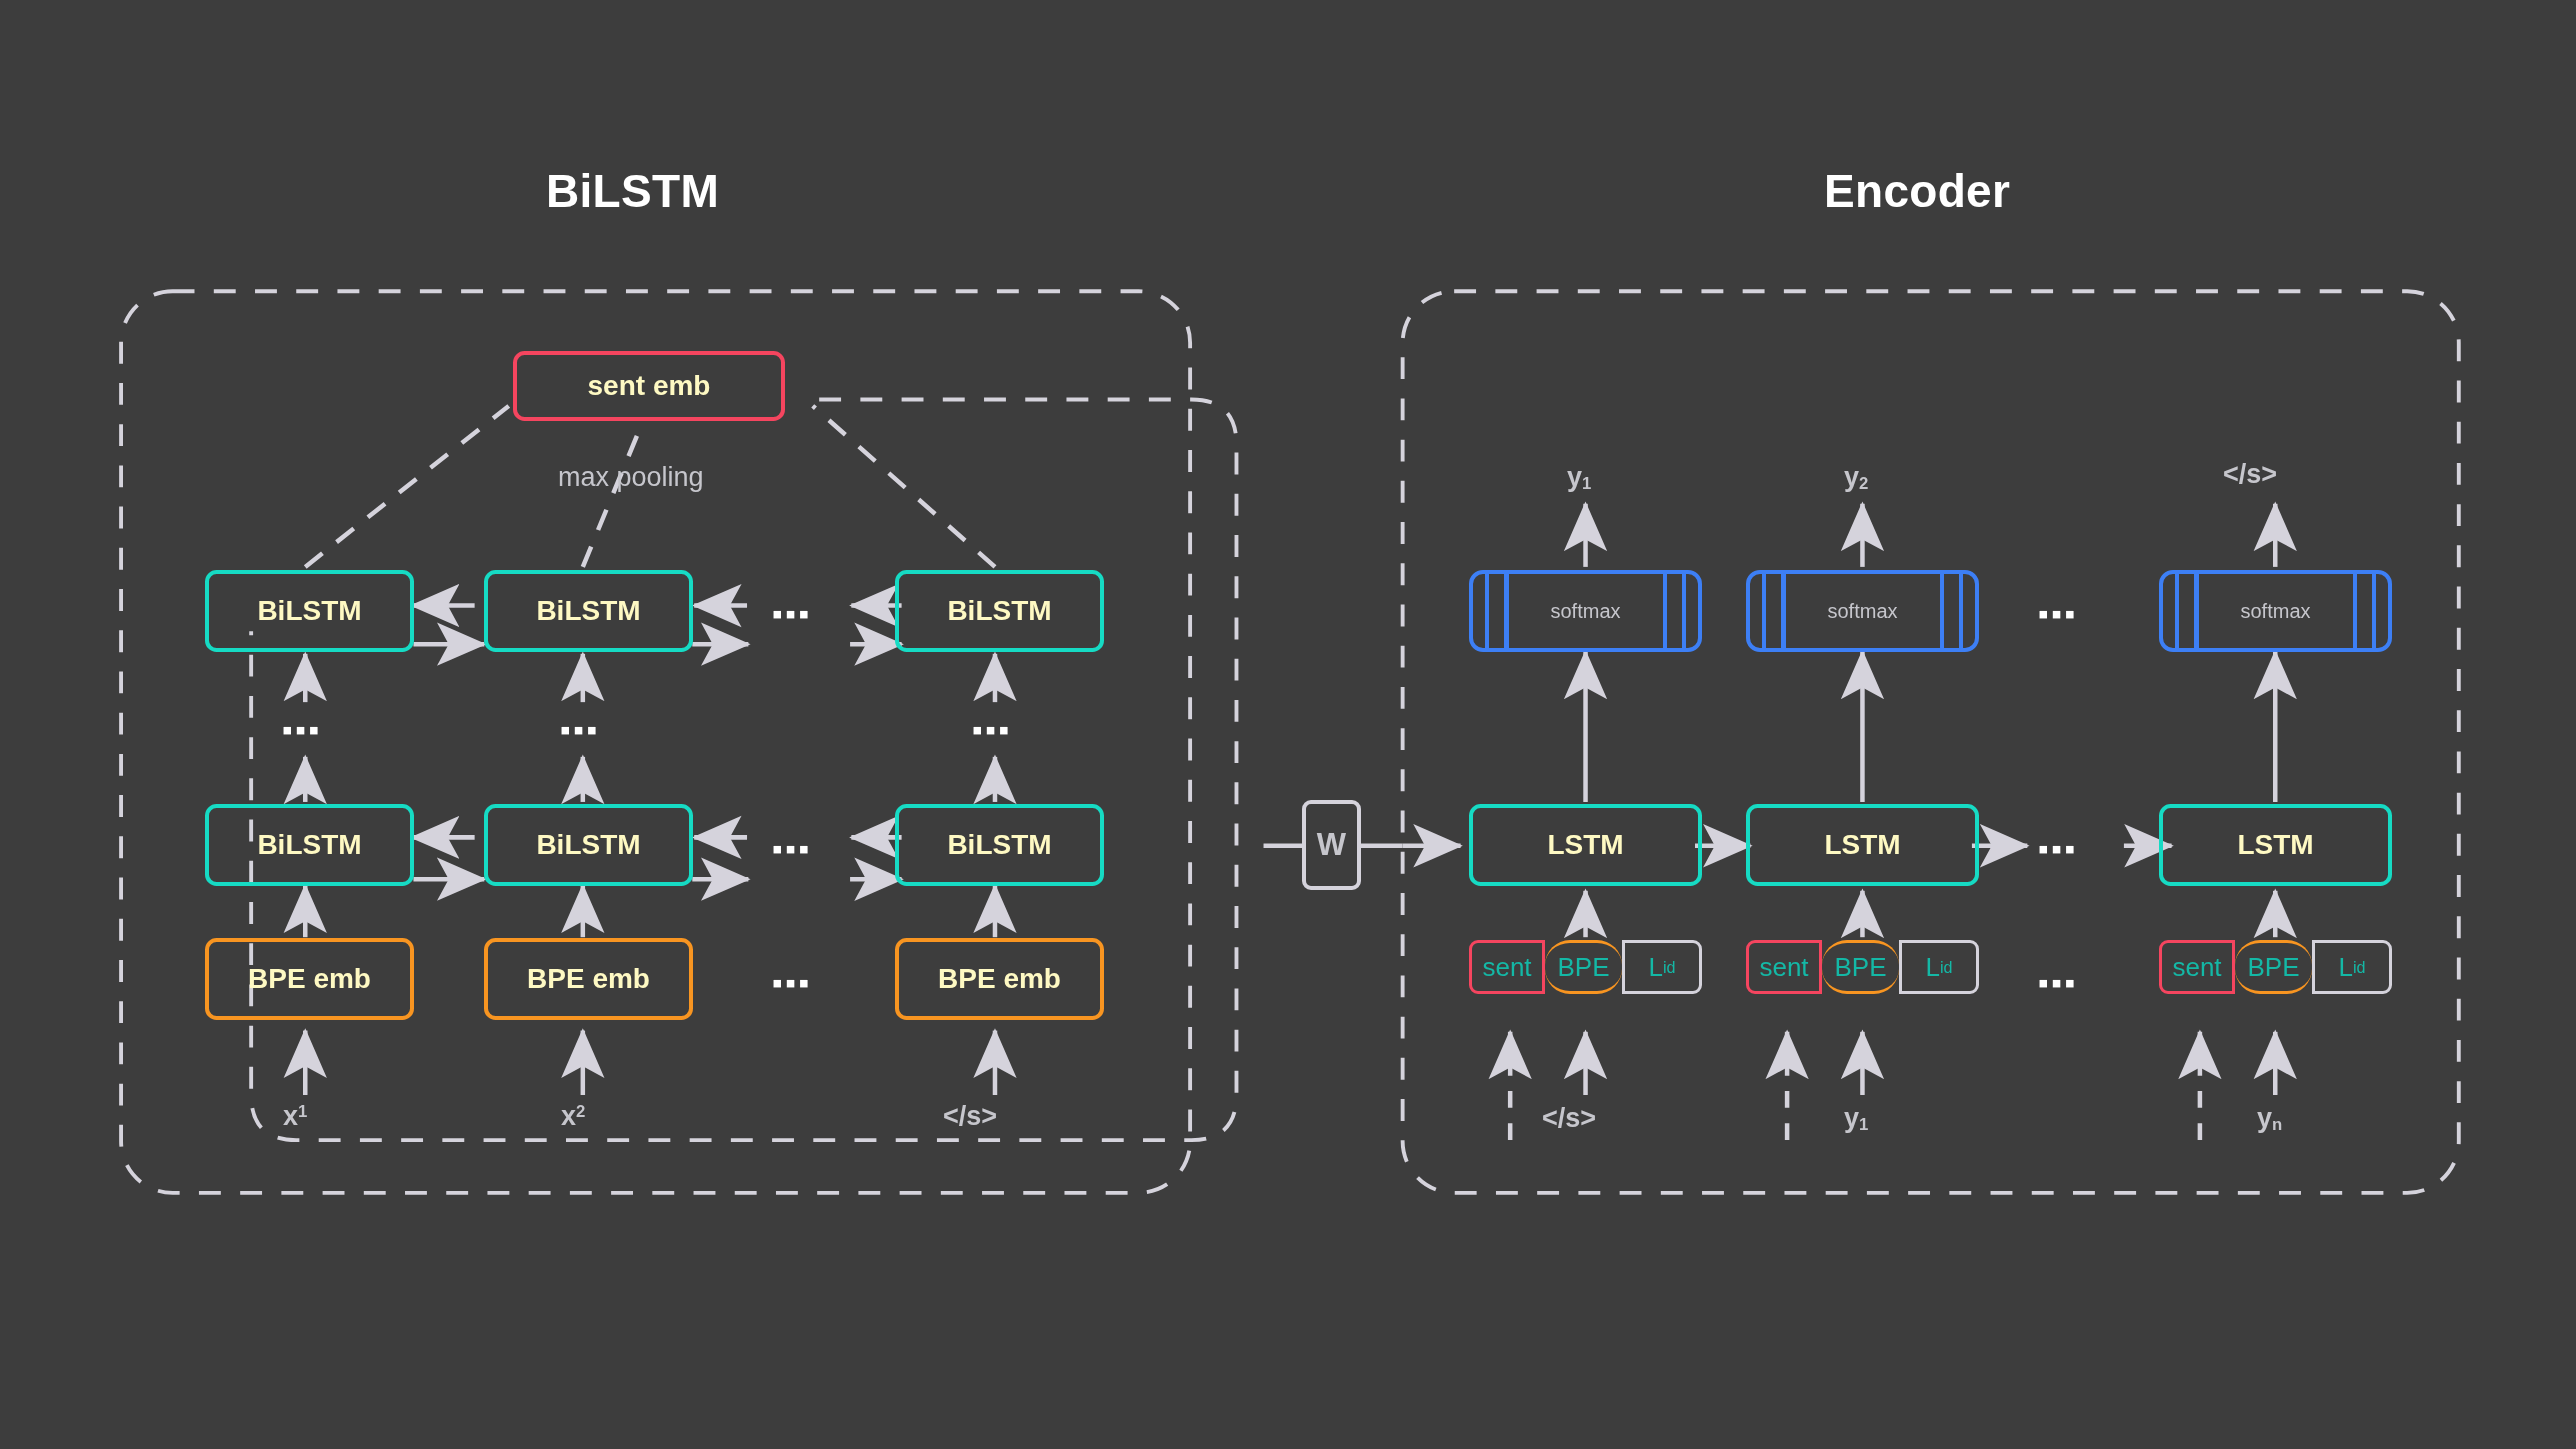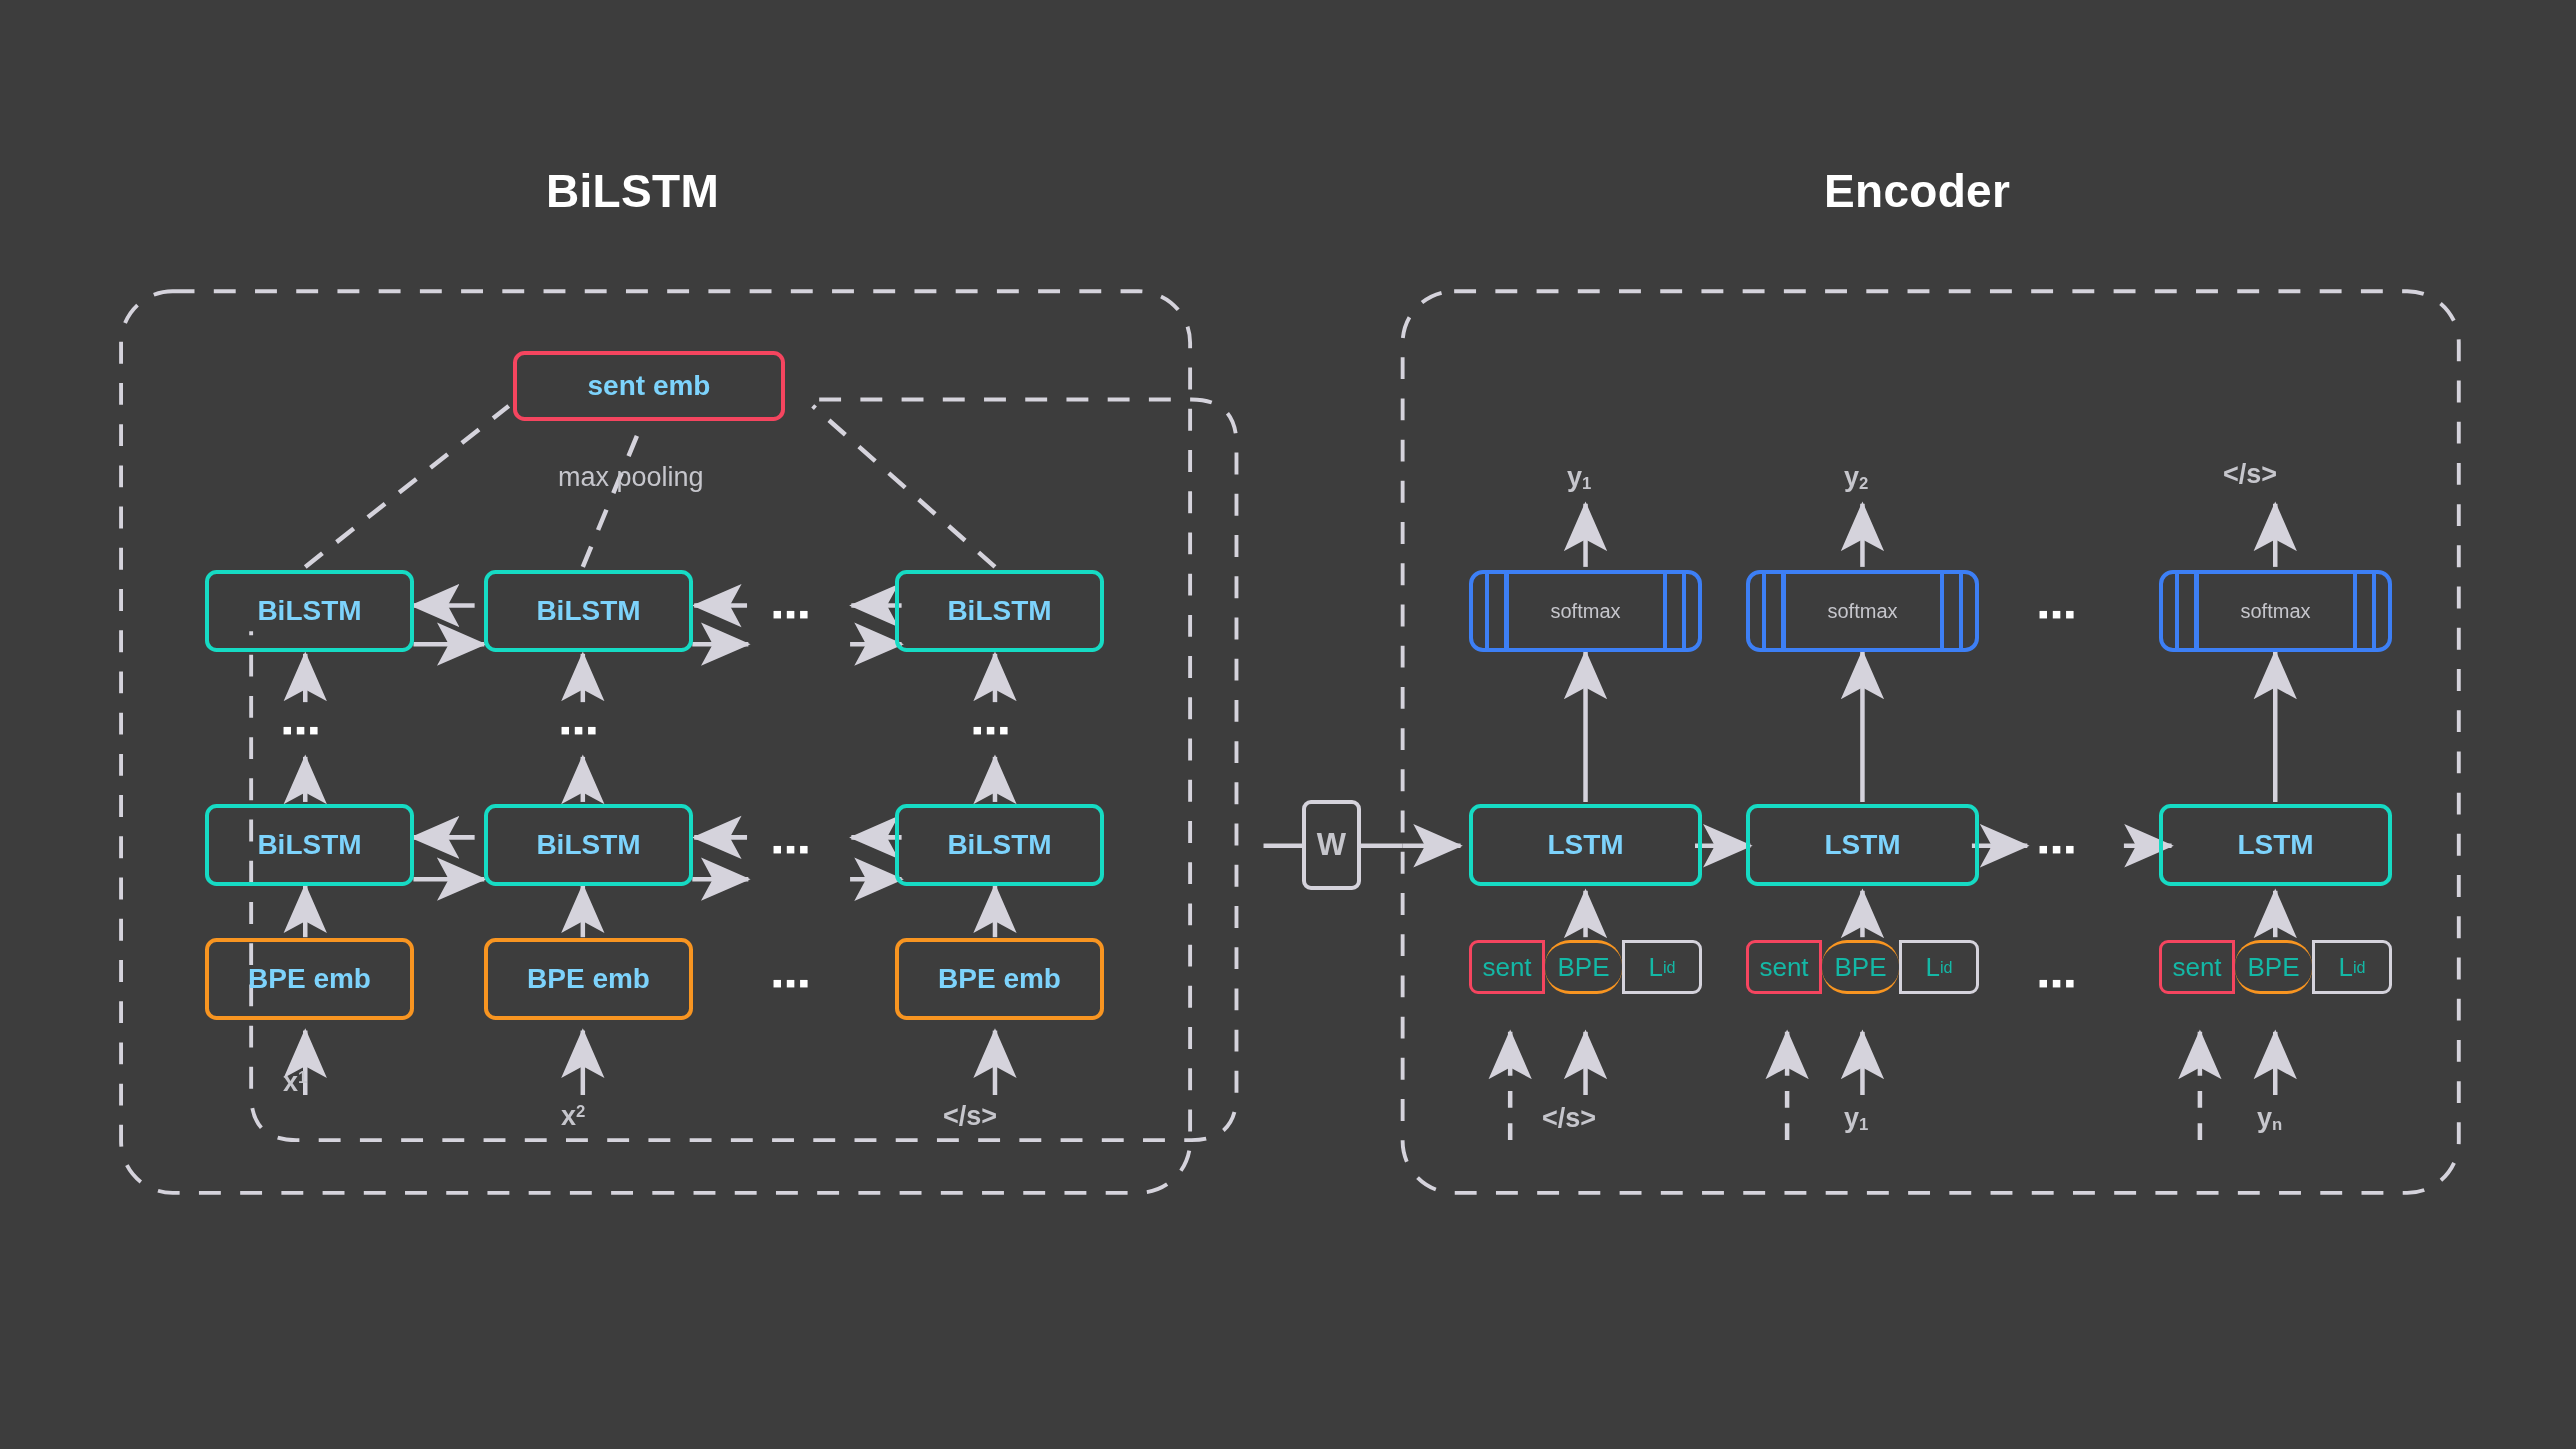--- a/index.html
+++ b/index.html
@@ -12,21 +12,21 @@
   svg.layer{position:absolute;left:0;top:0;width:2576px;height:1450px;pointer-events:none;}
 
   .title{
     position:absolute;color:#ffffff;font-weight:bold;font-size:46px;
     letter-spacing:0.3px;white-space:nowrap;
   }
 
   .node{
     position:absolute;box-sizing:border-box;
     display:flex;align-items:center;justify-content:center;
-    color:#7dd3fc;font-weight:bold;border-radius:11.6px;
+    color:#fef9c3;font-weight:bold;border-radius:11.6px;
     background:transparent;white-space:nowrap;
   }
   .node.bilstm{border:4.5px solid #16dbc4;font-size:28px;}
   .node.lstm{border:4.5px solid #16dbc4;font-size:28px;text-align:right;}
   .node.bpe{border:4.5px solid #f89521;font-size:28px;}
   .node.sentemb{border:4.5px solid #f5455f;font-size:28px;}
   .node.wbox{border:4.5px solid #d5d3dc;font-size:31px;border-radius:9px;color:#c6c6cc;}
 
   .softmax{
     position:absolute;box-sizing:border-box;border:4.5px solid #3d7ff5;
@@ -177,21 +177,21 @@
   <div class="node bilstm" style="left:205px;top:804px;width:209px;height:82px;">BiLSTM</div>
   <div class="node bilstm" style="left:484px;top:804px;width:209px;height:82px;">BiLSTM</div>
   <div class="node bilstm" style="left:895px;top:804px;width:209px;height:82px;">BiLSTM</div>
   <div class="dots" style="left:772px;top:834px;">▪▪▪</div>
 
   <div class="node bpe" style="left:205px;top:938px;width:209px;height:82px;">BPE emb</div>
   <div class="node bpe" style="left:484px;top:938px;width:209px;height:82px;">BPE emb</div>
   <div class="node bpe" style="left:895px;top:938px;width:209px;height:82px;">BPE emb</div>
   <div class="dots" style="left:772px;top:968px;">▪▪▪</div>
 
-  <div class="lbl" style="left:283px;top:1067px;">
+  <div class="lbl" style="left:283px;top:1101px;">
     <span>x</span><sup>1</sup>
   </div>
   <div class="lbl" style="left:561px;top:1101px;">
     <span>x</span><sup>2</sup>
   </div>
   <div class="lbl" style="left:943px;top:1101px;">
     <span>&lt;/s&gt;</span>
   </div>
 
   <div class="node wbox" style="left:1302px;top:800px;width:59px;height:90px;">W</div>

